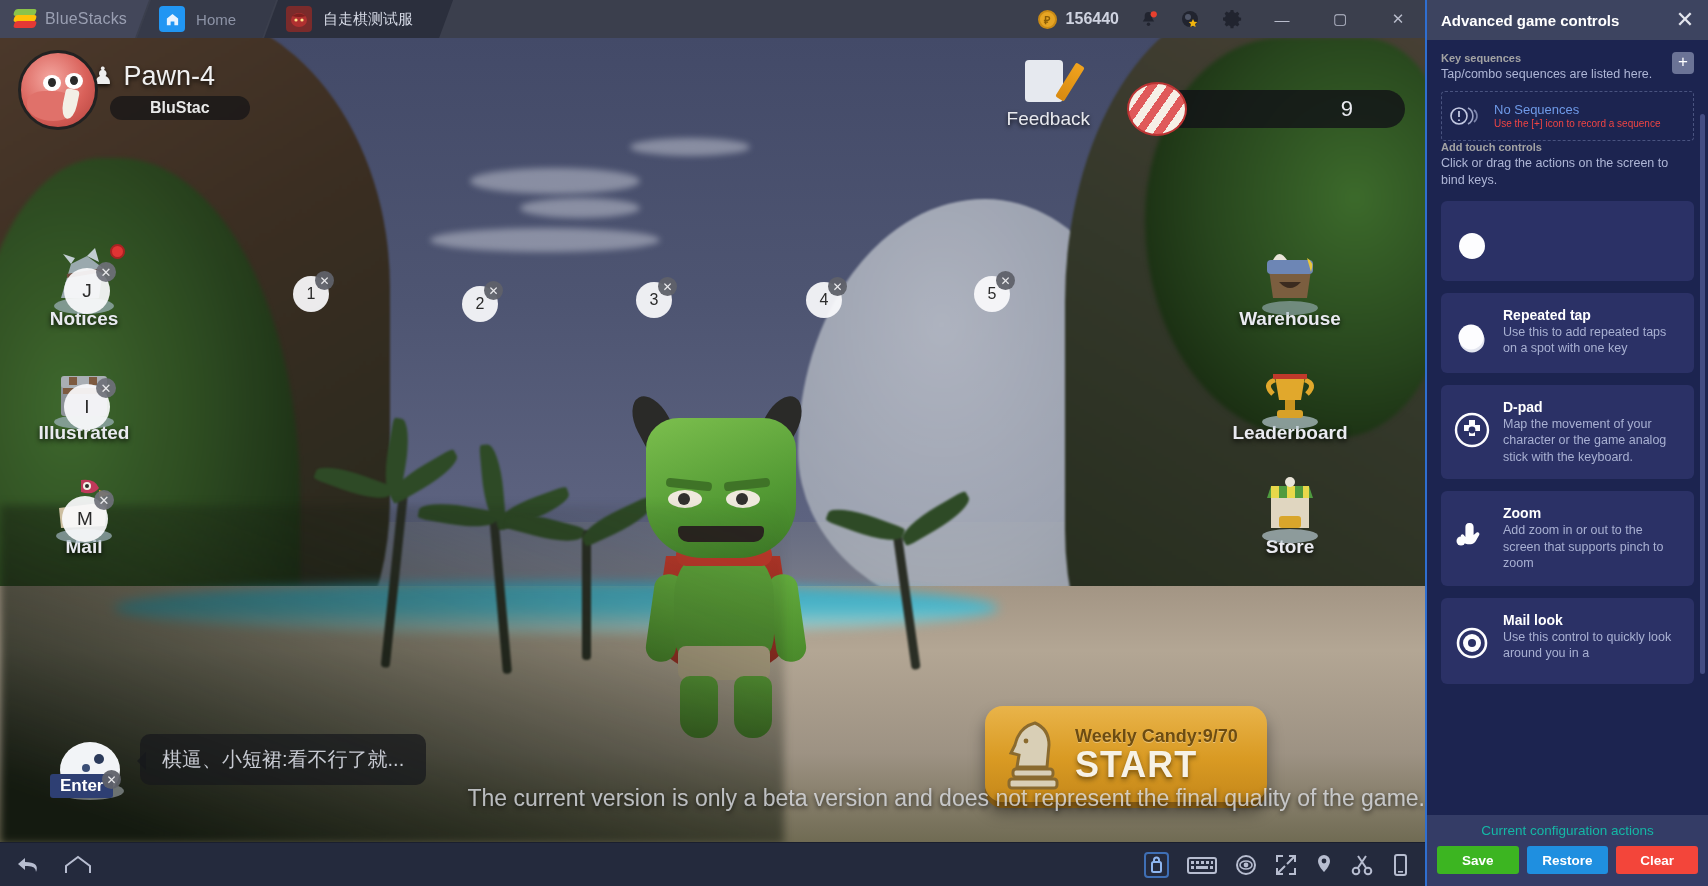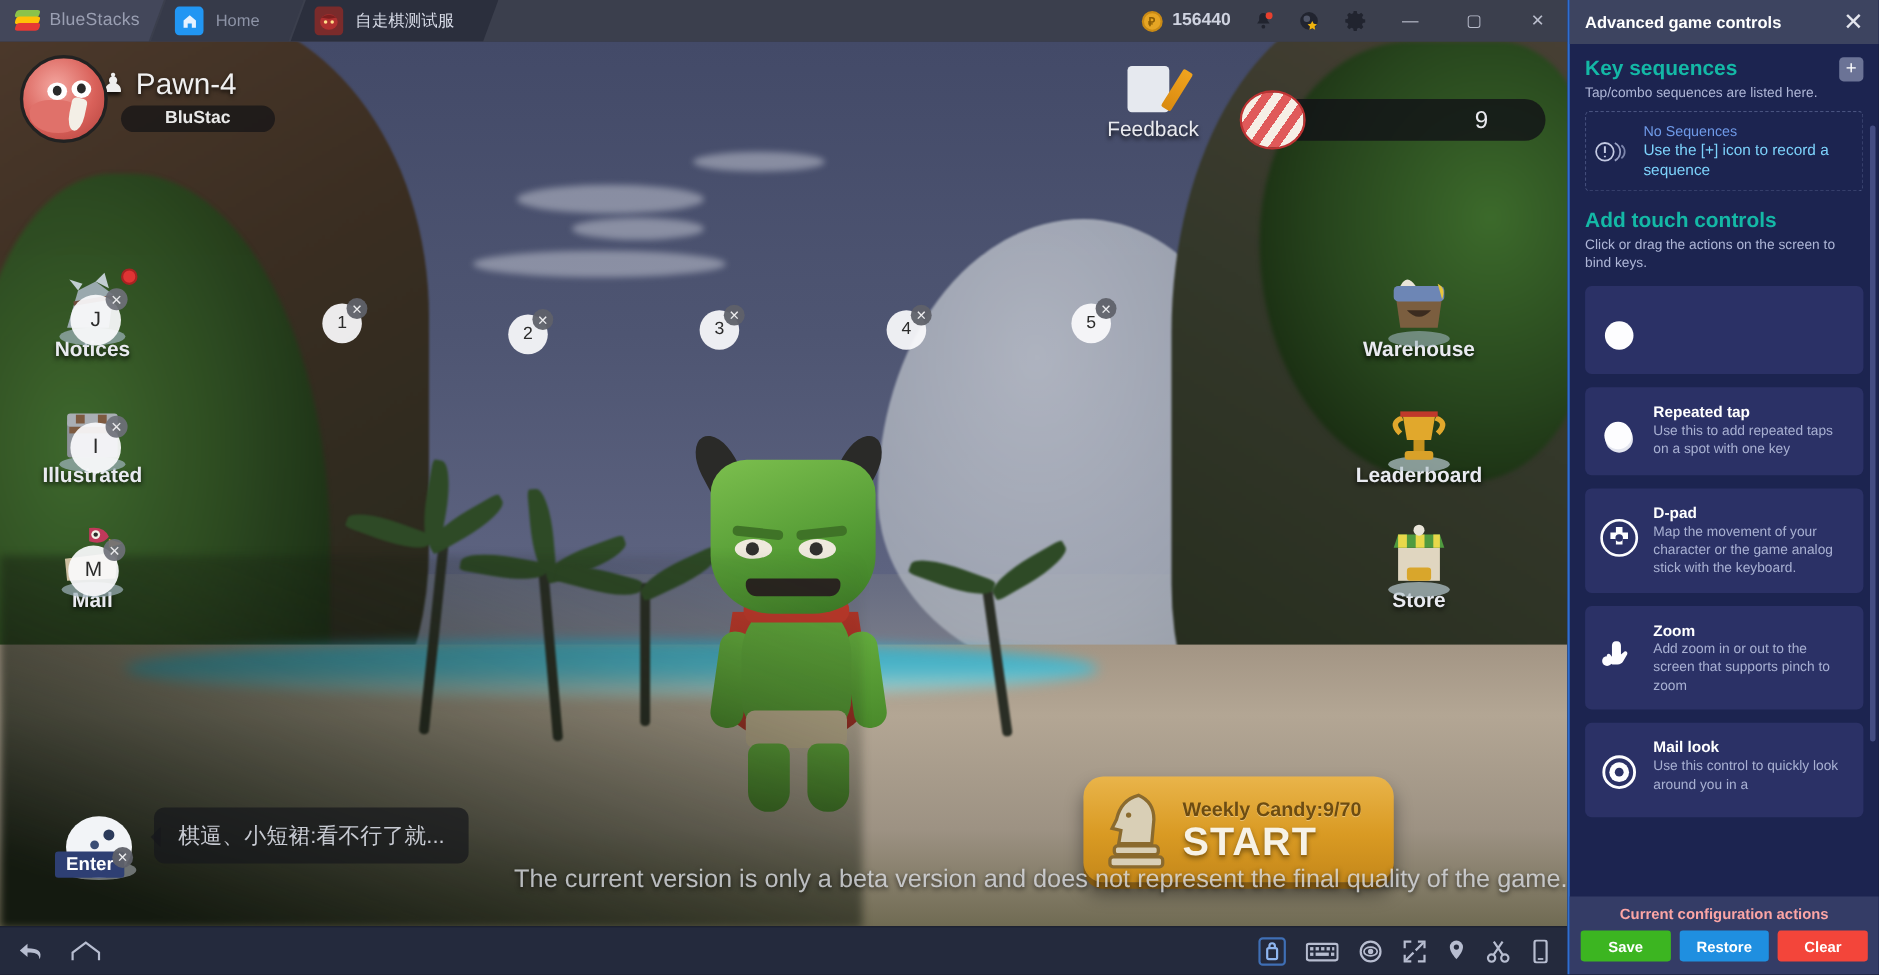--- a/index.html
+++ b/index.html
@@ -293,46 +293,46 @@
   }
   #panel-head {
     height: 40px; background: #3d4460; display:flex; align-items:center;
     padding: 0 10px 0 14px; flex: none;
   }
   #panel-title { color:#fff; font-size: 15px; font-weight: bold; }
   #panel-close { margin-left:auto; color:#e4e6ee; font-size: 22px; line-height: 1; cursor:pointer;
                  width: 26px; text-align:center; }
   #panel-body { flex: 1; overflow: hidden; position: relative; padding: 12px 14px 0 14px; }
 
-  .sec-title { color:#14b8a6; font-size: 19px; font-weight: bold; }
+  .sec-title { color:#a3a3a3; font-size: 11px; font-weight: bold; }
   .sec-sub { color:#aeb6d6; font-size: 12.5px; margin-top: 2px; line-height: 1.35; }
   #addbtn { position:absolute; right: 14px; top: 12px; width: 22px; height: 22px;
             background:#6b7396; border-radius: 4px; color:#fff; font-size: 17px; line-height: 20px;
             text-align:center; cursor: pointer; }
   #seq-empty { margin-top: 8px; border: 1px dashed #49537f; border-radius: 4px;
                padding: 10px 8px 10px 8px; display:flex; gap: 10px; align-items:center; }
   #seq-icon { width: 34px; flex:none; display:flex; align-items:center; }
   #seq-text .t1 { color:#6f9ae8; font-size: 13px; }
-  #seq-text .t2 { color:#7dd3fc; font-size: 14px; line-height: 1.3; }
-
-  #touch-head { margin-top: 16px; }
+  #seq-text .t2 { color:#ef4444; font-size: 10px; line-height: 1.3; }
+
+  #touch-head { }
   .ctrl-card {
     margin-top: 12px; background:#2b3166; border-radius: 6px;
     display:flex; align-items: flex-start; gap: 10px; padding: 14px 12px 14px 10px;
     cursor: grab;
   }
   .ctrl-icon { width: 42px; height: 42px; flex:none; display:flex; align-items:center;
                justify-content:center; margin-top: 10px; }
   .ctrl-title { color:#fff; font-size: 14px; font-weight: bold; }
   .ctrl-desc { color:#a8b0d2; font-size: 12.5px; line-height: 1.32; margin-top: 1px; }
   #scrollbar { position:absolute; right: 3px; top: 74px; width: 5px; height: 560px;
                background:#434c82; border-radius: 3px; }
 
   #panel-foot { flex:none; background:#343c66; padding: 8px 10px 12px 10px; }
-  #foot-title { color:#fca5a5; font-size: 13.5px; font-weight: bold; text-align:center; }
+  #foot-title { color:#14b8a6; font-size: 13.5px; font-weight: normal; text-align:center; }
   #foot-btns { display:flex; gap: 8px; margin-top: 8px; justify-content:center; }
   .foot-btn { flex:1; height: 28px; border-radius: 3px; border:none; cursor:pointer;
               color:#fff; font-size: 13.5px; font-weight:bold; font-family:"Liberation Sans",sans-serif; }
   .b-save { background:#3cb521; } .b-restore { background:#1f8fe0; } .b-clear { background:#f3453a; }
 </style>
 </head>
 <body>
 
 <div id="root">
 

